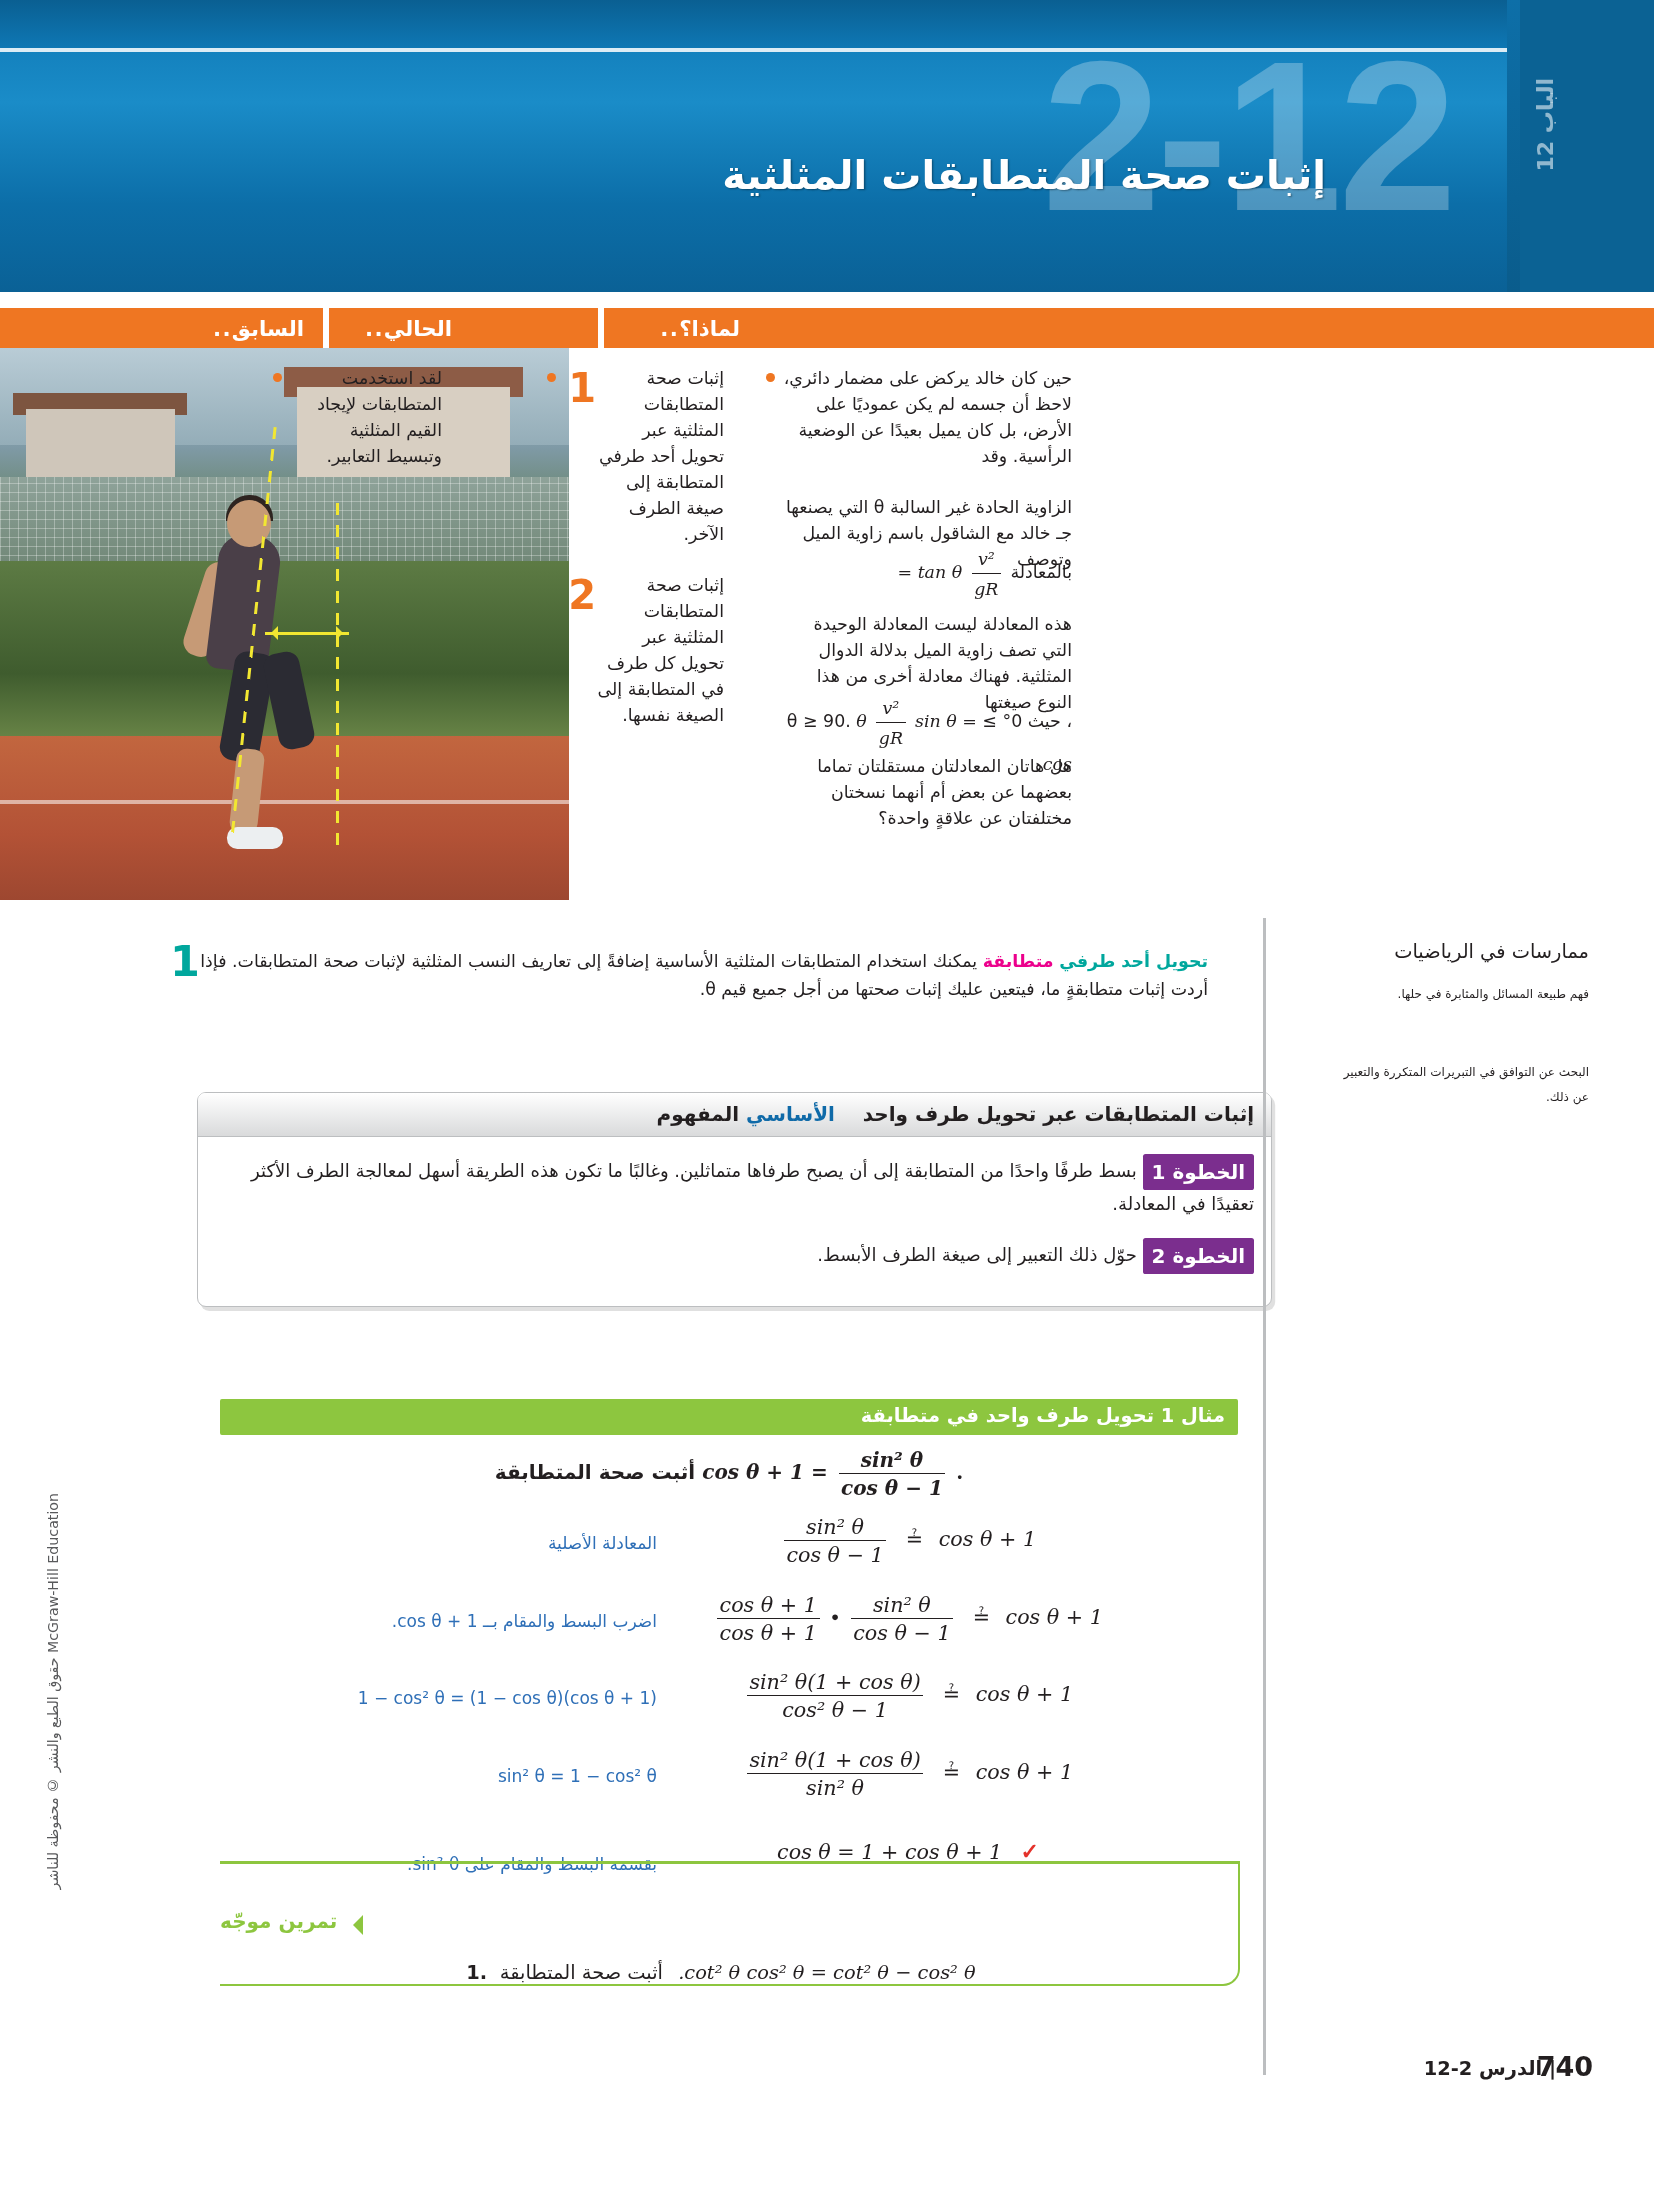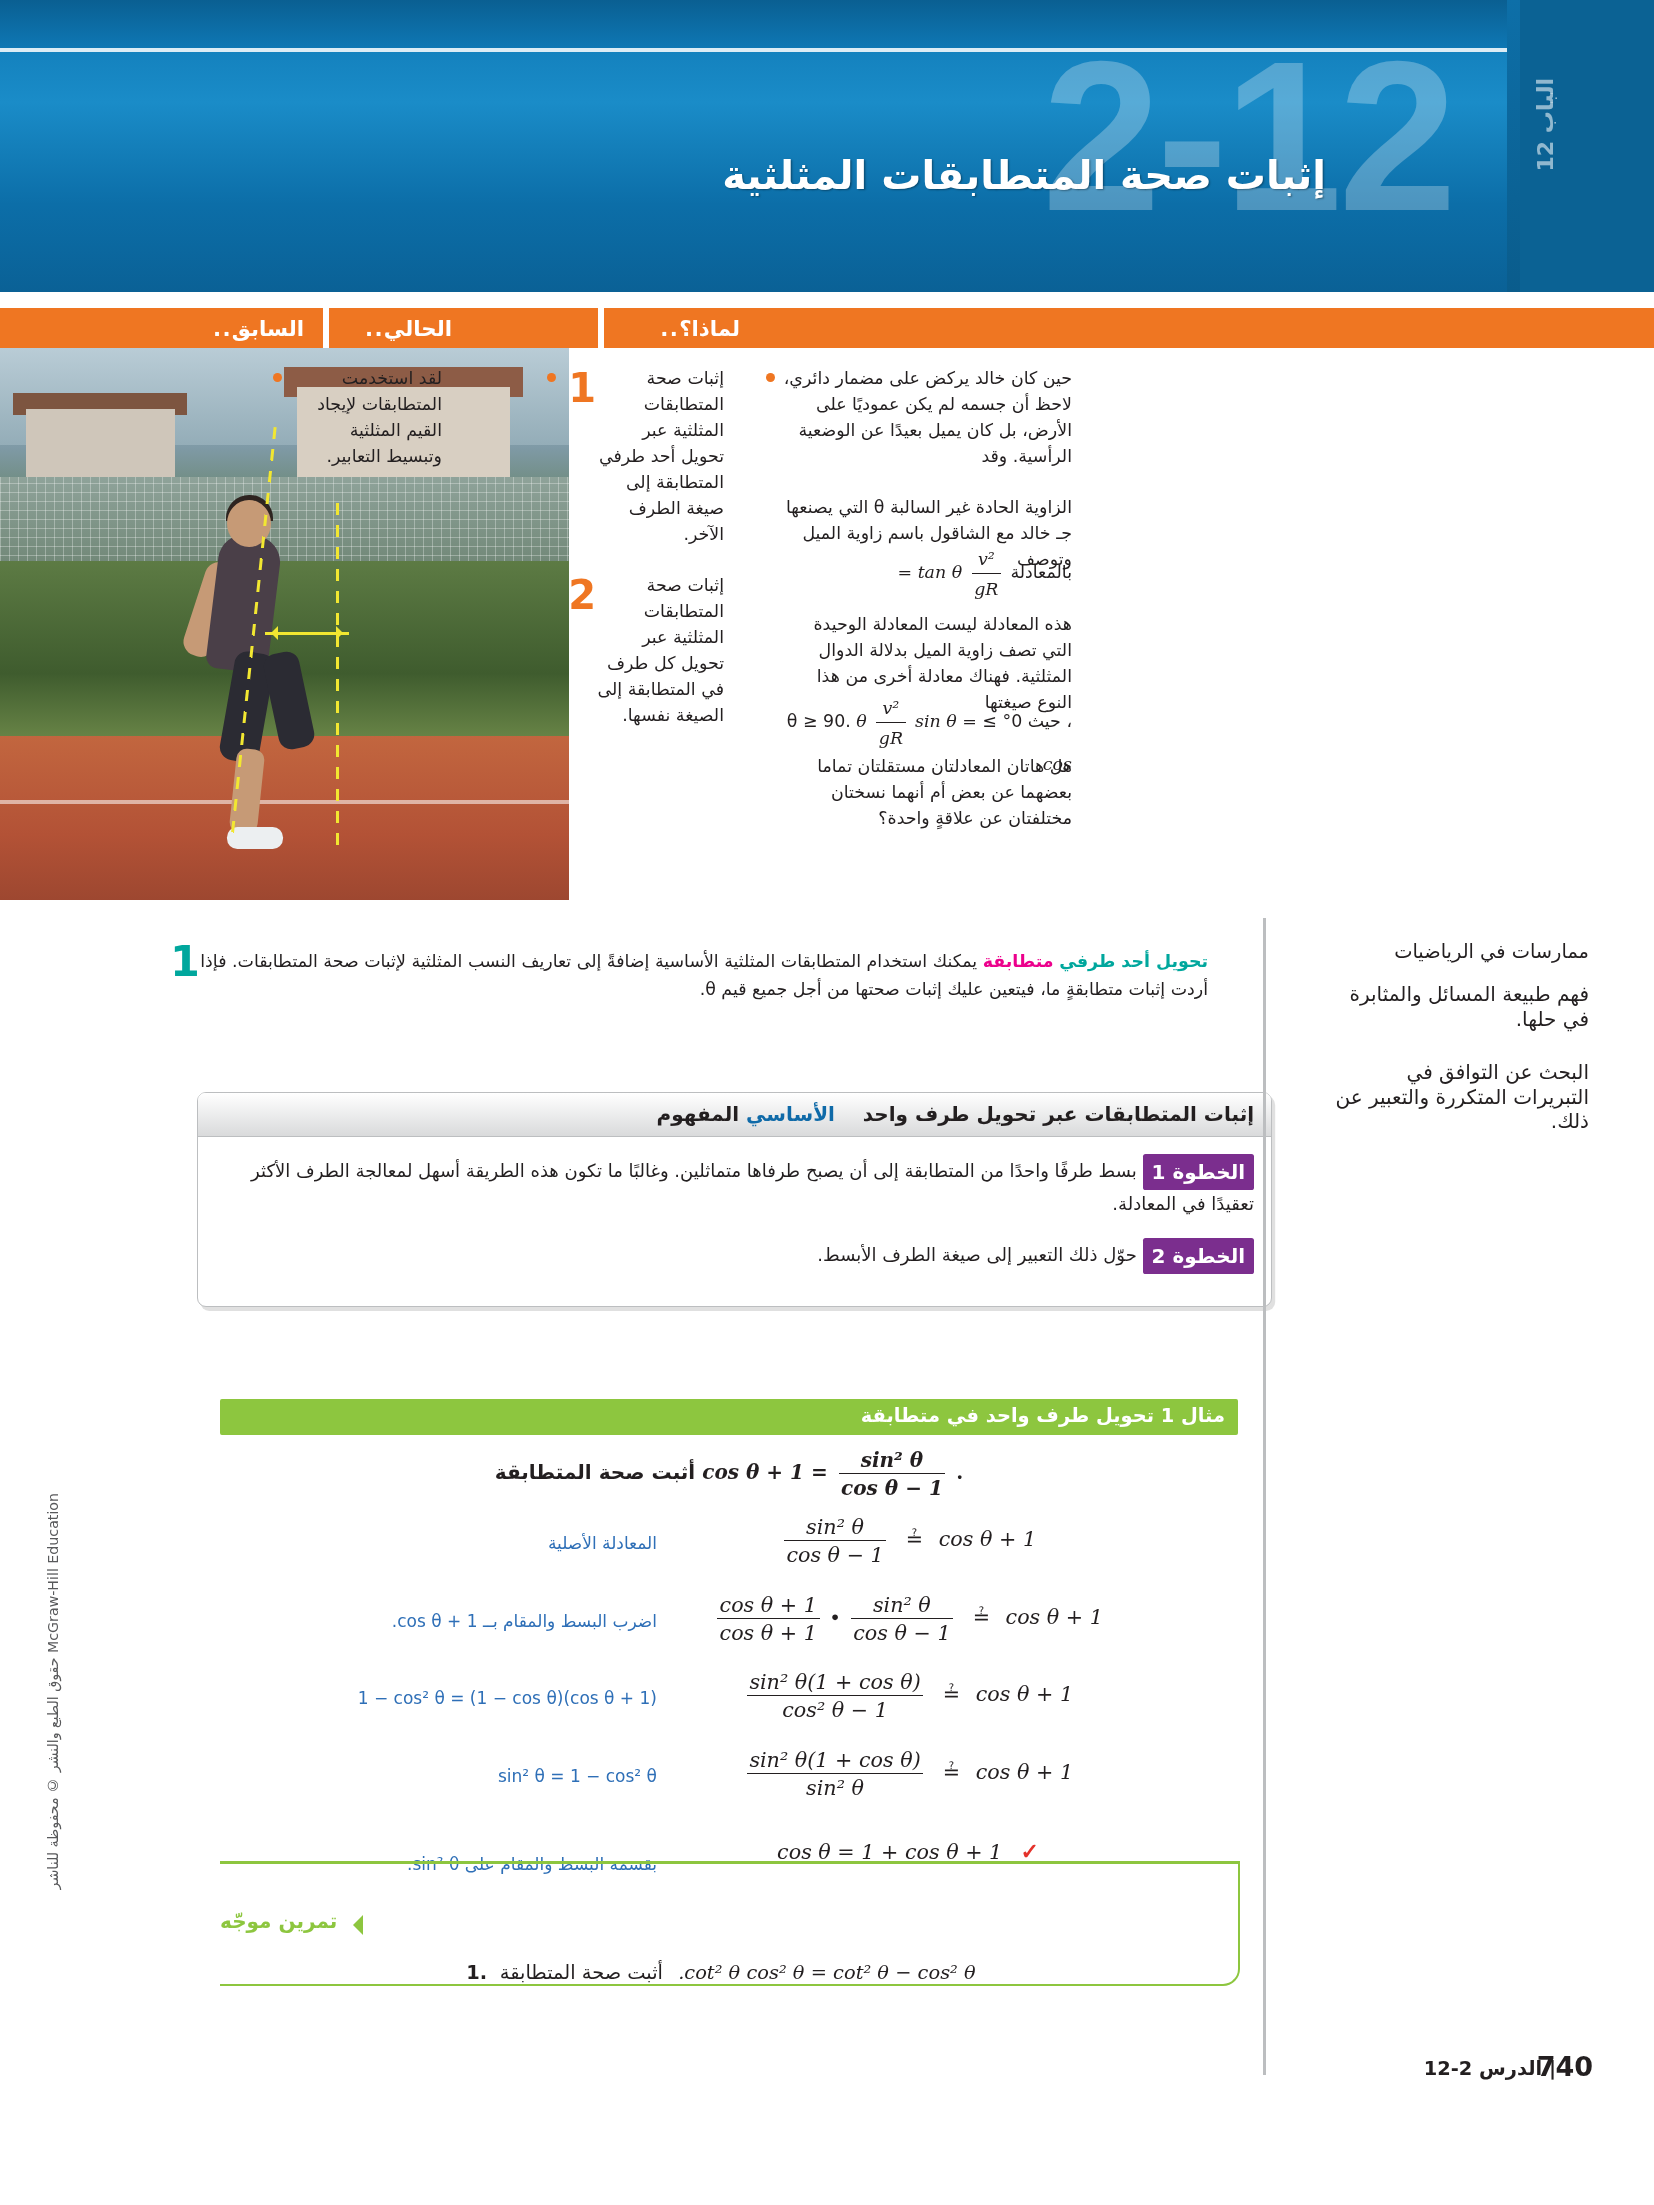--- a/index.html
+++ b/index.html
@@ -107,21 +107,21 @@
   .guided-head{position:absolute;left:0;top:0;width:1018px;text-align:left;}
   .guided-chip{display:inline-block;color:#8dc63f;font-size:20px;font-weight:bold;}
   .guided-arrow{display:inline-block;width:0;height:0;border:10.3px solid transparent;border-right-color:#8dc63f;vertical-align:middle;margin-left:2.6px;}
   .guided-item{position:absolute;right:39px;width:956px;text-align:center;font-size:19.4px;}
   .guided-frame{position:absolute;left:220px;top:1861px;width:1018px;height:123px;
      border-right:2.6px solid #8dc63f;border-bottom:2.6px solid #8dc63f;border-bottom-right-radius:17px;}
 
   
   .sidebar-rule{position:absolute;left:1263px;top:918px;width:2.6px;height:1157px;background:#bcbec0;}
   .sb-title{position:absolute;right:65px;top:940px;width:278px;text-align:right;font-size:19.4px;font-weight:normal;color:#231f20;}
-  .sb-para{position:absolute;right:65px;width:258px;text-align:right;font-size:20px;line-height:24.6px;color:#231f20;}
+  .sb-para{position:absolute;right:65px;width:258px;text-align:right;font-size:12px;line-height:24.6px;color:#231f20;}
 
   
   .footer-num{position:absolute;right:61px;top:2051px;font-size:27px;font-weight:bold;}
   .footer-txt{position:absolute;right:98px;top:2057px;font-size:19.4px;font-weight:bold;}
   .copyright{position:absolute;left:45px;top:1493px;width:414px;font-size:14.2px;color:#58595b;
      writing-mode:vertical-rl;transform:rotate(180deg);white-space:nowrap;}
   .bottom-white{position:absolute;left:0;top:901px;width:1654px;height:13px;background:#fff;}
 </style>
 </head>
 <body>

